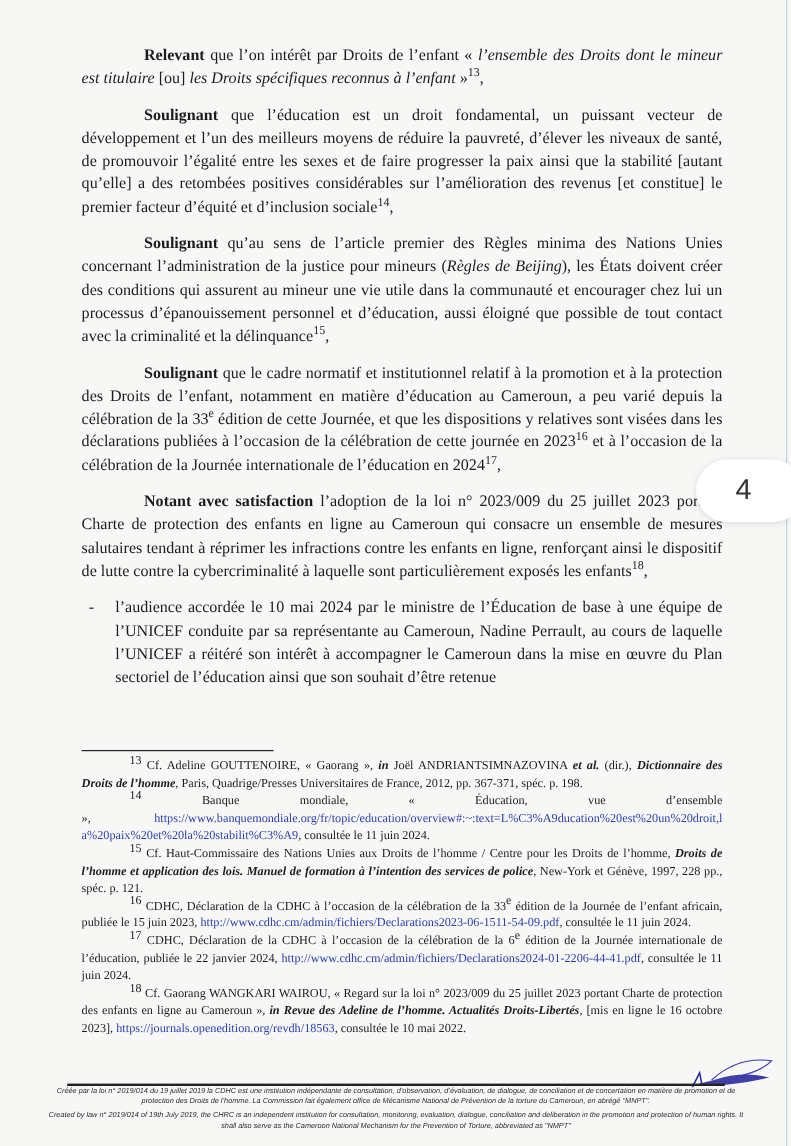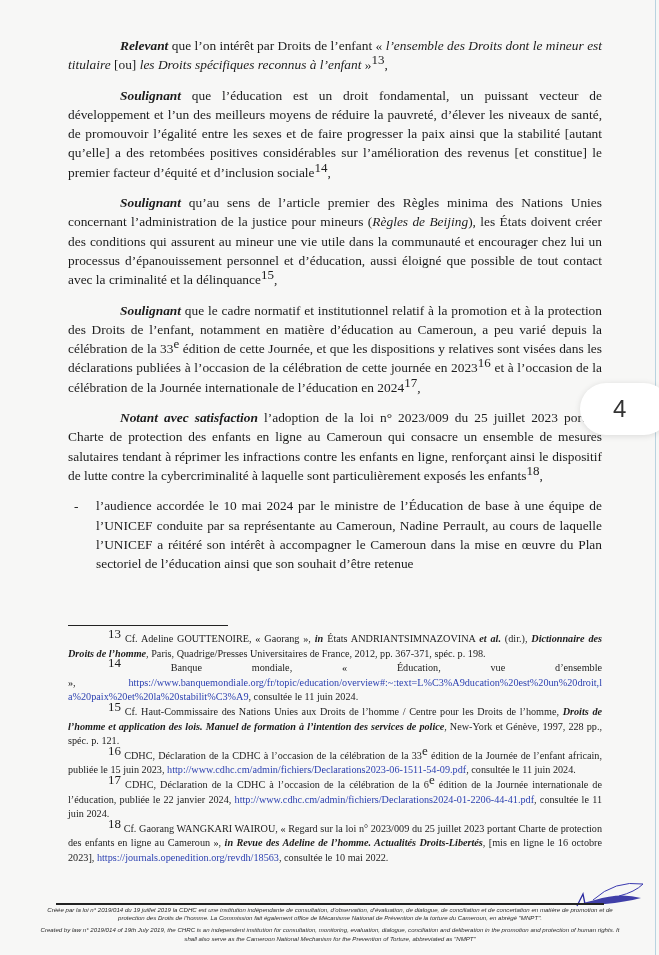--- a/index.html
+++ b/index.html
@@ -12,23 +12,23 @@
   .page { position: absolute; left: 0; top: 0; width: 659px; height: 955px; }
   .right-edge {
     position: absolute; right: 3px; top: 0; bottom: 0; width: 1px;
     background: #b9d3e0;
   }
   .body-text {
     position: absolute; left: 68px; width: 534px; top: 36px;
     font-size: 13.4px; line-height: 19.3px; text-align: justify;
   }
   .para { margin: 0 0 11px 0; text-indent: 52px; }
-  .para b { font-style: italic; font-weight: bold; }
+  .para b { font-weight: bold; }
   .para i { font-style: italic; }
-  sup { font-size: 13px; line-height: 0; vertical-align: super; }
+  sup { font-size: 10px; line-height: 0; vertical-align: super; }
   .bullet {
     position: relative; padding-left: 28px; margin: 0; text-indent: 0;
   }
   .bullet .dash { position: absolute; left: 6px; top: 0; }
   .fn-sep {
     position: absolute; left: 68px; top: 625px; width: 160px; height: 1px;
     background: #222;
   }
   .footnotes {
     position: absolute; left: 68px; width: 534px; top: 632px;
@@ -74,21 +74,21 @@
 
     <p class="para"><b>Notant avec satisfaction</b><span> l’adoption de la loi n° 2023/009 du 25 juillet 2023 portant Charte de protection des enfants en ligne au Cameroun qui consacre un ensemble de mesures salutaires tendant à réprimer les infractions contre les enfants en ligne, renforçant ainsi le dispositif de lutte contre la cybercriminalité à laquelle sont particulièrement exposés les enfants</span><sup>18</sup><span>,</span></p>
 
 
     <p class="para bullet"><span class="dash">-</span><span>l’audience accordée le 10 mai 2024 par le ministre de l’Éducation de base à une équipe de l’UNICEF conduite par sa représentante au Cameroun, Nadine Perrault, au cours de laquelle l’UNICEF a réitéré son intérêt à accompagner le Cameroun dans la mise en œuvre du Plan sectoriel de l’éducation ainsi que son souhait d’être retenue</span></p>
   </div>
 
   <div class="fn-sep"></div>
 
   <div class="footnotes">
-    <p class="fn"><sup>13</sup><span> Cf. Adeline GOUTTENOIRE, « Gaorang », </span><i>in</i><span> États ANDRIANTSIMNAZOVINA </span><i>et al.</i><span> (dir.), </span><i>Dictionnaire des Droits de l’homme</i><span>, Paris, Quadrige/Presses Universitaires de France, 2012, pp. 367-371, spéc. p. 198.</span></p>
+    <p class="fn"><sup>13</sup><span> Cf. Adeline GOUTTENOIRE, « Gaorang », </span><i>in</i><span> Joël ANDRIANTSIMNAZOVINA </span><i>et al.</i><span> (dir.), </span><i>Dictionnaire des Droits de l’homme</i><span>, Paris, Quadrige/Presses Universitaires de France, 2012, pp. 367-371, spéc. p. 198.</span></p>
 
     <p class="fn"><sup>14</sup><span class="sp"> Banque mondiale, « Éducation, vue d’ensemble », </span><a>https://www.banquemondiale.org/fr/topic/education/overview#:~:text=L%C3%A9ducation%20est%20un%20droit,la%20paix%20et%20la%20stabilit%C3%A9</a><span>, consultée le 11 juin 2024.</span></p>
 
     <p class="fn"><sup>15</sup><span> Cf. Haut-Commissaire des Nations Unies aux Droits de l’homme / Centre pour les Droits de l’homme, </span><i>Droits de l’homme et application des lois. Manuel de formation à l’intention des services de police</i><span>, New-York et Génève, 1997, 228 pp., spéc. p. 121.</span></p>
 
     <p class="fn"><sup>16</sup><span> CDHC, Déclaration de la CDHC à l’occasion de la célébration de la 33</span><sup>e</sup><span> édition de la Journée de l’enfant africain, publiée le 15 juin 2023, </span><a>http://www.cdhc.cm/admin/fichiers/Declarations2023-06-1511-54-09.pdf</a><span>, consultée le 11 juin 2024.</span></p>
 
     <p class="fn"><sup>17</sup><span> CDHC, Déclaration de la CDHC à l’occasion de la célébration de la 6</span><sup>e</sup><span> édition de la Journée internationale de l’éducation, publiée le 22 janvier 2024, </span><a>http://www.cdhc.cm/admin/fichiers/Declarations2024-01-2206-44-41.pdf</a><span>, consultée le 11 juin 2024.</span></p>
 
     <p class="fn"><sup>18</sup><span> Cf. Gaorang WANGKARI WAIROU, « Regard sur la loi n° 2023/009 du 25 juillet 2023 portant Charte de protection des enfants en ligne au Cameroun », </span><i>in Revue des Adeline de l’homme. Actualités Droits-Libertés</i><span>, [mis en ligne le 16 octobre 2023], </span><a>https://journals.openedition.org/revdh/18563</a><span>, consultée le 10 mai 2022.</span></p>

